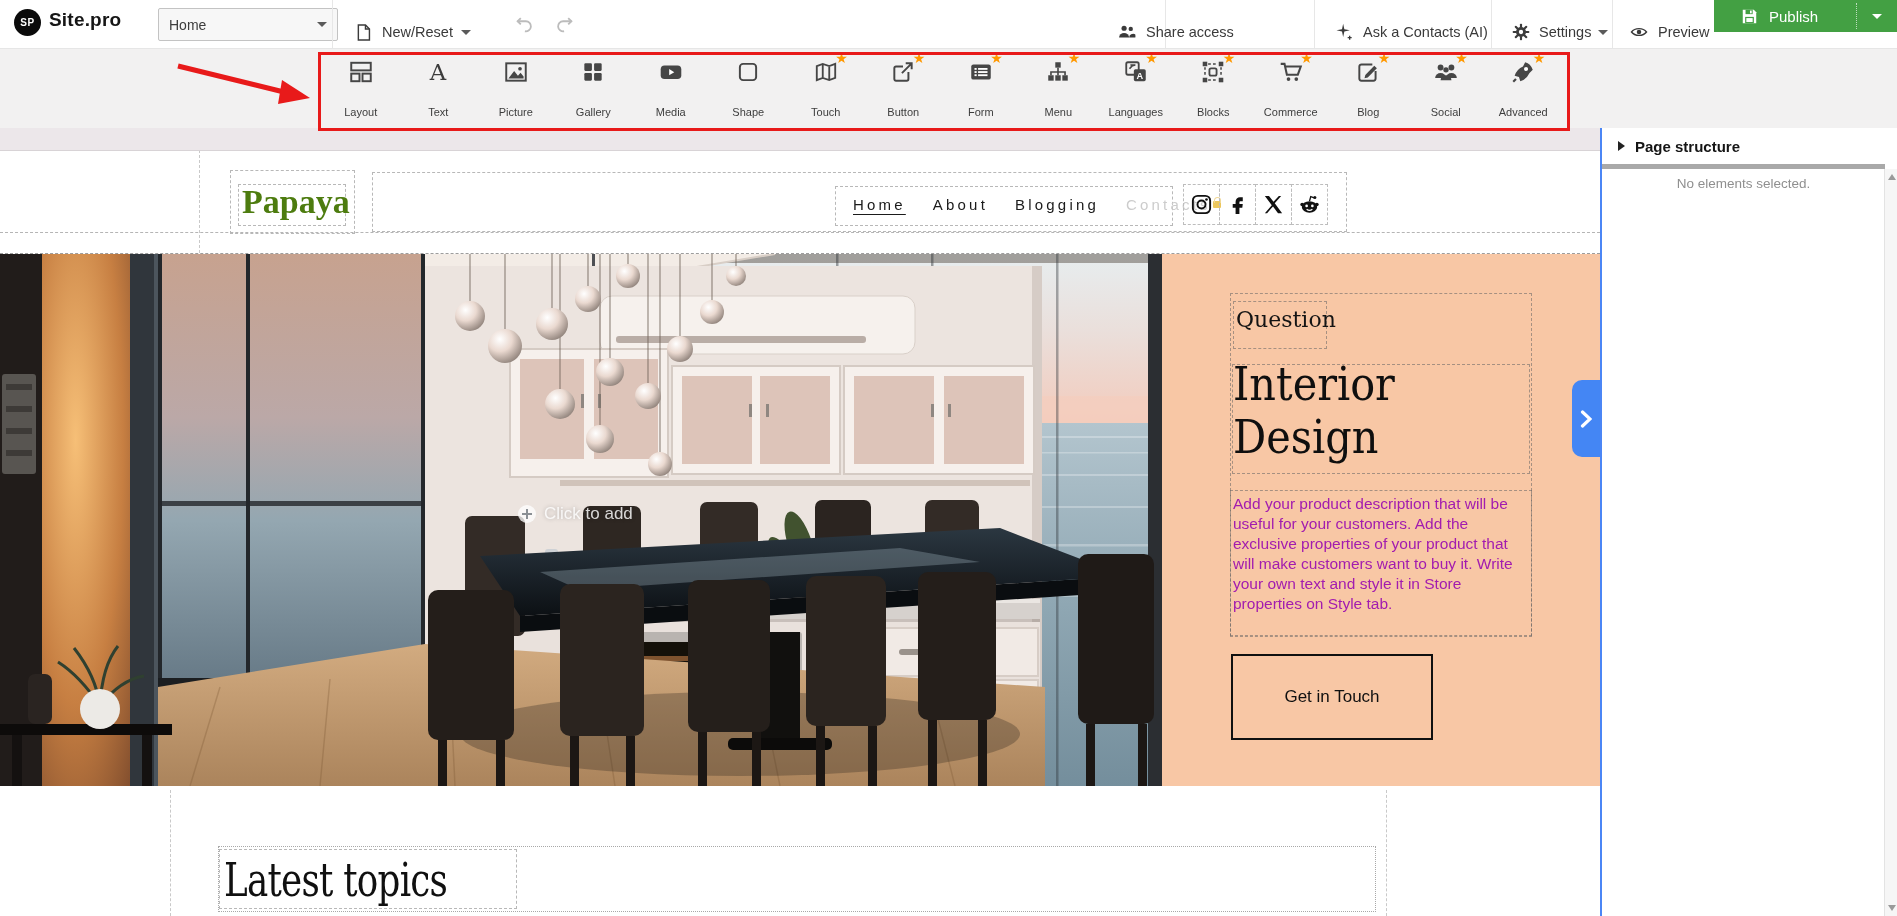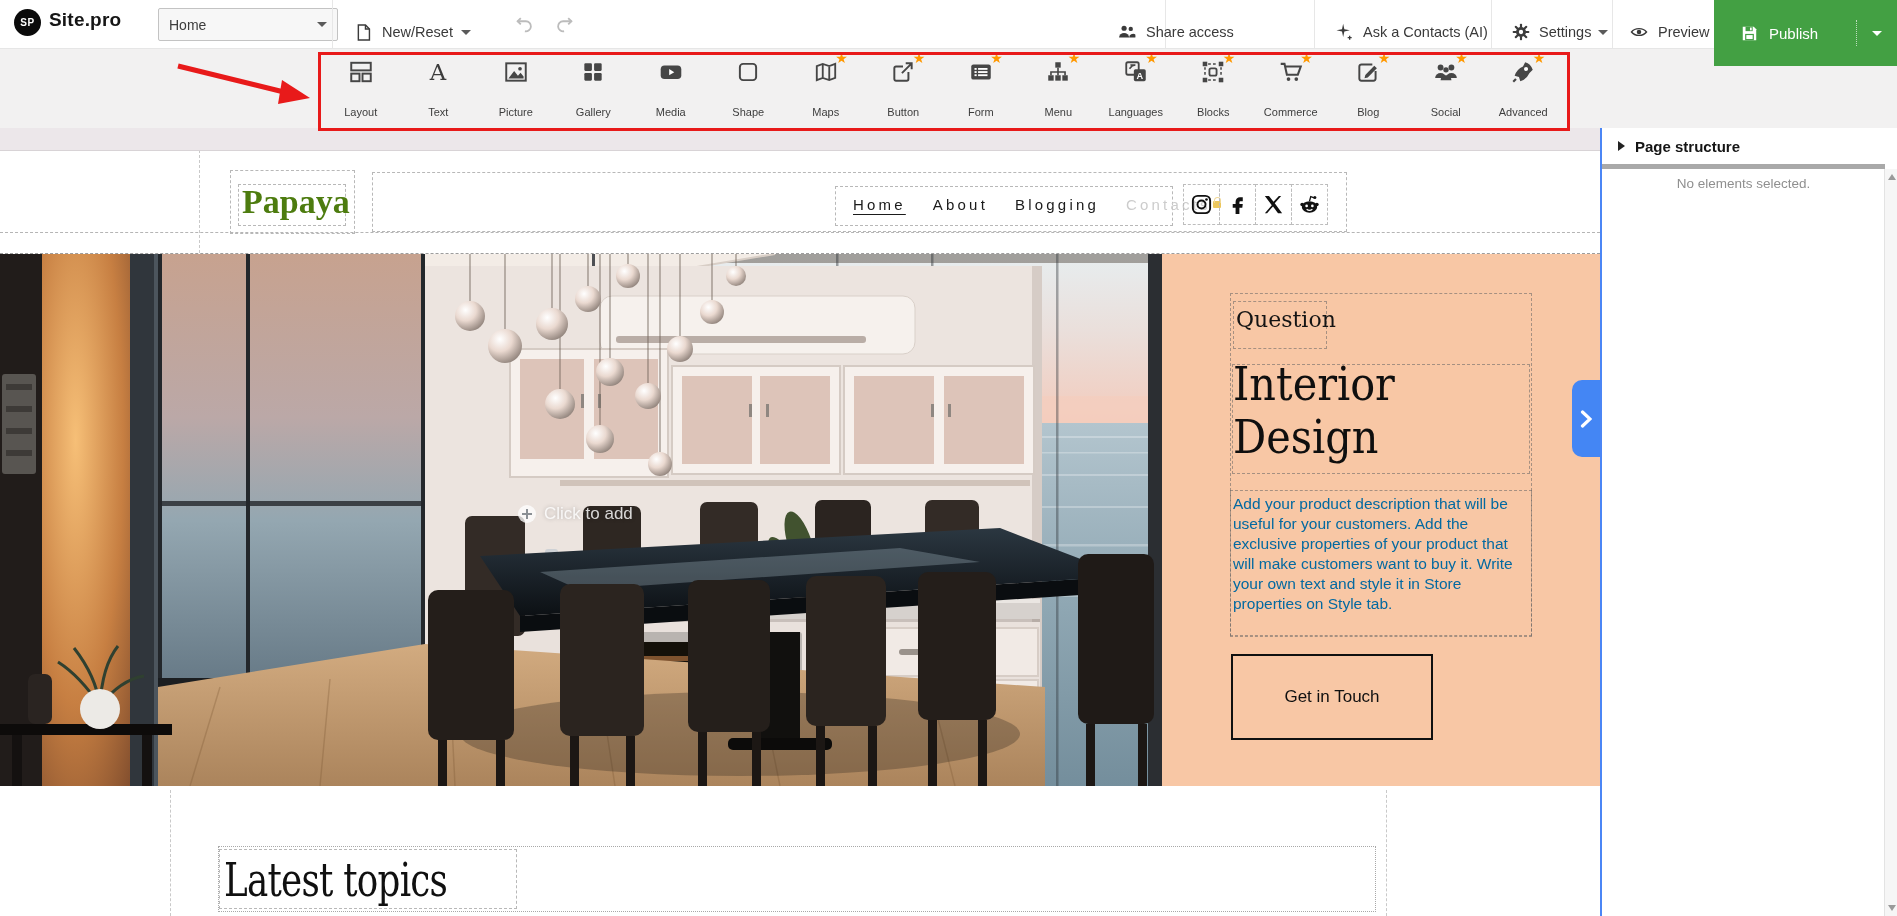--- a/index.html
+++ b/index.html
@@ -15,21 +15,21 @@
   .brand-badge{width:27px;height:27px;border-radius:50%;background:#0b0b0b;color:#fff;
     font-size:10px;font-weight:bold;display:flex;align-items:center;justify-content:center;letter-spacing:.5px;}
   .brand-name{font-size:19px;font-weight:bold;color:#161616;letter-spacing:.2px;}
   .page-select{left:158px;top:8px;width:158px;height:31px;background:#f7f7f7;border:1px solid #c3c3c3;
     border-radius:2px;display:flex;align-items:center;padding:0 10px;font-size:14px;color:#3c3c3c;cursor:pointer;}
   .caret{width:0;height:0;border-left:5px solid transparent;border-right:5px solid transparent;
     border-top:5px solid #5a5a5a;display:inline-block;}
   .page-select .caret{margin-left:auto;}
   .tb-btn{top:0;height:64px;display:flex;align-items:center;gap:8px;font-size:14.5px;color:#3a3a3a;cursor:pointer;}
   .tb-ico{width:22px;height:22px;display:flex;align-items:center;justify-content:center;}
-  .publish{left:1714px;top:0;width:183px;height:66px;background:#43a043;color:#fff;display:flex;align-items:center;cursor:pointer;}
+  .publish{left:1714px;top:0;width:183px;height:32px;background:#43a043;color:#fff;display:flex;align-items:center;cursor:pointer;}
   .publish-main{display:flex;align-items:center;gap:9px;font-size:15px;padding-left:24px;flex:1;}
   .publish-caret{width:40px;height:26px;border-left:1px dotted rgba(255,255,255,.65);
     display:flex;align-items:center;justify-content:center;}
   .publish .caret{border-top-color:#fff;}
 
   
   .toolbar{left:0;top:48px;width:1897px;height:80px;background:#f2f1f1;z-index:10;}
   .tool-strip{left:322px;top:52px;width:1240px;height:72px;display:flex;z-index:12;}
   .titem{flex:1;display:flex;flex-direction:column;align-items:center;justify-content:center;cursor:pointer;}
   .ticon{position:relative;width:30px;height:27px;display:flex;align-items:center;justify-content:center;}
@@ -65,21 +65,21 @@
   .lock{display:inline-block;width:8px;height:7px;background:#ecc75d;border-radius:1px;position:relative;margin-left:2px;}
   .lock::before{content:"";position:absolute;left:1.5px;top:-4px;width:5px;height:5px;border:1.5px solid #f0d795;border-bottom:none;border-radius:4px 4px 0 0;}
   .socbox{width:35px;height:39px;border:1px dashed #bdbdbd;display:flex;align-items:center;justify-content:center;cursor:pointer;margin-left:-1px;}
 
   
   .hero{left:0;top:103px;width:1600px;height:532px;border-top:1px dashed #9d9d9d;}
   .peach{left:1162px;top:0;width:438px;height:532px;}
   .feat-eyebrow{left:74px;top:53px;font-family:"DejaVu Serif",serif;font-size:22px;color:#141414;}
   .feat-title{left:71px;top:104px;font-family:"DejaVu Serif",serif;font-size:46px;line-height:53px;color:#0f0f0f;
     transform:scaleX(.9);transform-origin:left top;white-space:nowrap;}
-  .feat-desc{left:71px;top:240px;width:299px;font-size:15.5px;line-height:20px;color:#0369a1;}
+  .feat-desc{left:71px;top:240px;width:299px;font-size:15.5px;line-height:20px;color:#a21caf;}
   .cta{left:69px;top:400px;width:198px;height:82px;border:2px solid #101010;background:transparent;
     display:flex;align-items:center;justify-content:center;font-size:17px;color:#101010;cursor:pointer;}
   .click-add{left:518px;top:250px;display:flex;align-items:center;gap:8px;color:rgba(255,255,255,.82);
     font-size:17px;cursor:pointer;text-shadow:0 0 4px rgba(0,0,0,.25);}
   .ca-circle{width:18px;height:18px;border-radius:50%;background:rgba(255,255,255,.75);position:relative;}
   .ca-circle::before,.ca-circle::after{content:"";position:absolute;background:#8a8f94;}
   .ca-circle::before{left:8px;top:4px;width:2px;height:10px;}
   .ca-circle::after{left:4px;top:8px;width:10px;height:2px;}
 
   .latest{left:224px;top:702px;font-family:"DejaVu Serif",serif;font-size:47px;color:#101010;
@@ -287,21 +287,21 @@
     <span class="tlabel">Shape</span>
   </div>
 
   <div class="titem">
     <span class="ticon">
       <svg width="26" height="26" viewBox="0 0 24 24">
           <path d="M3.5 6.5 L9 4.5 L15 6.5 L20.5 4.5 V17.5 L15 19.5 L9 17.5 L3.5 19.5 Z M9 4.5 V17.5 M15 6.5 V19.5" fill="none" stroke="#464646" stroke-width="1.7"></path>
         </svg>
       <span class="star">★</span>
     </span>
-    <span class="tlabel">Maps</span>
+    <span class="tlabel">Touch</span>
   </div>
 
   <div class="titem">
     <span class="ticon">
       <svg width="26" height="26" viewBox="0 0 24 24">
           <path d="M17 12 v6.5 a1.5 1.5 0 0 1 -1.5 1.5 h-10 a1.5 1.5 0 0 1 -1.5 -1.5 v-10 a1.5 1.5 0 0 1 1.5 -1.5 H12" fill="none" stroke="#464646" stroke-width="1.8"></path>
           <path d="M11 13 L20 4 M14.5 4 h5.5 v5.5" fill="none" stroke="#464646" stroke-width="1.8"></path>
         </svg>
       <span class="star">★</span>
     </span>

